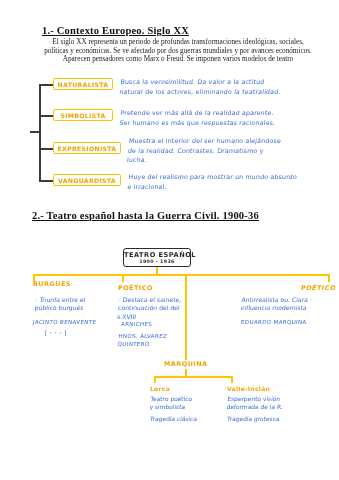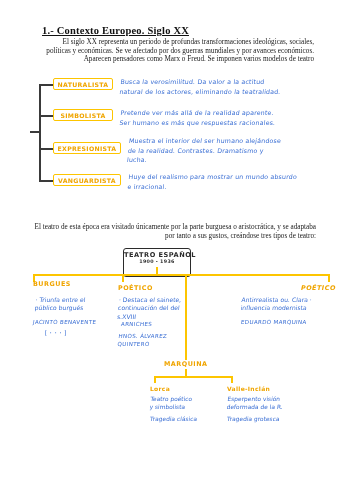--- a/index.html
+++ b/index.html
@@ -11,21 +11,21 @@
   .page{position:relative;width:339px;height:480px;}
 
   
   .sec-title{
     position:absolute;font-family:"Liberation Serif",serif;
     font-weight:bold;font-size:10.5px;color:#111;
     text-decoration:underline;letter-spacing:.2px;white-space:nowrap;
   }
   .sec-body{
     position:absolute;font-family:"Liberation Serif",serif;
-    font-size:7.2px;line-height:8.6px;color:#1a1a1a;text-align:right;
+    font-size:7.2px;line-height:8.6px;color:#1a1a1a;text-align:center;
   }
 
   
   .brk-vert{position:absolute;background:#3a3a3a;width:1.6px;}
   .brk-h{position:absolute;background:#3a3a3a;height:1.6px;}
 
   .tagbox{
     position:absolute;border:1.6px solid #fdc500;border-radius:2px;
     background:#fff;display:flex;align-items:center;justify-content:center;
     box-sizing:border-box;
@@ -120,24 +120,24 @@
   <div class="note" style="left:128px;top:136px;width:207px;">Muestra el interior del ser humano alejándose
 de la realidad. Contrastes. Dramatismo y
 lucha.</div>
 
   <div class="tagbox" style="left:53px;top:174px;width:68px;height:12px;">
     <span>VANGUARDISTA</span>
   </div>
   <div class="note" style="left:128px;top:172px;width:207px;">Huye del realismo para mostrar un mundo absurdo
 e irracional.</div>
 
+  <div class="sec-title" style="left:32px;top:210px;">2.- Teatro español hasta la Guerra Civil. 1900-36</div>
 
-  <div class="sec-body" style="left:32px;top:223px;width:284px;">El teatro de esta época era visitado únicamente por la parte burguesa o aristocrática, y se adaptaba por tanto a sus gustos, creándose tres tipos de teatro:</div>
 
-  <div class="central" style="left:123px;top:248px;width:68px;height:29px;">
+  <div class="central" style="left:123px;top:248px;width:68px;height:19px;">
     <div class="t1">TEATRO ESPAÑOL</div>
     <div class="t2">1900 - 1936</div>
   </div>
 
   <div class="mm-line v" style="left:156px;top:267px;height:7px;"></div>
 
   <div class="mm-line h" style="left:33px;top:274px;width:296px;"></div>
 
   <div class="mm-line v" style="left:33px;top:274px;height:8px;"></div>
   <div class="mm-line v" style="left:122px;top:274px;height:8px;"></div>

